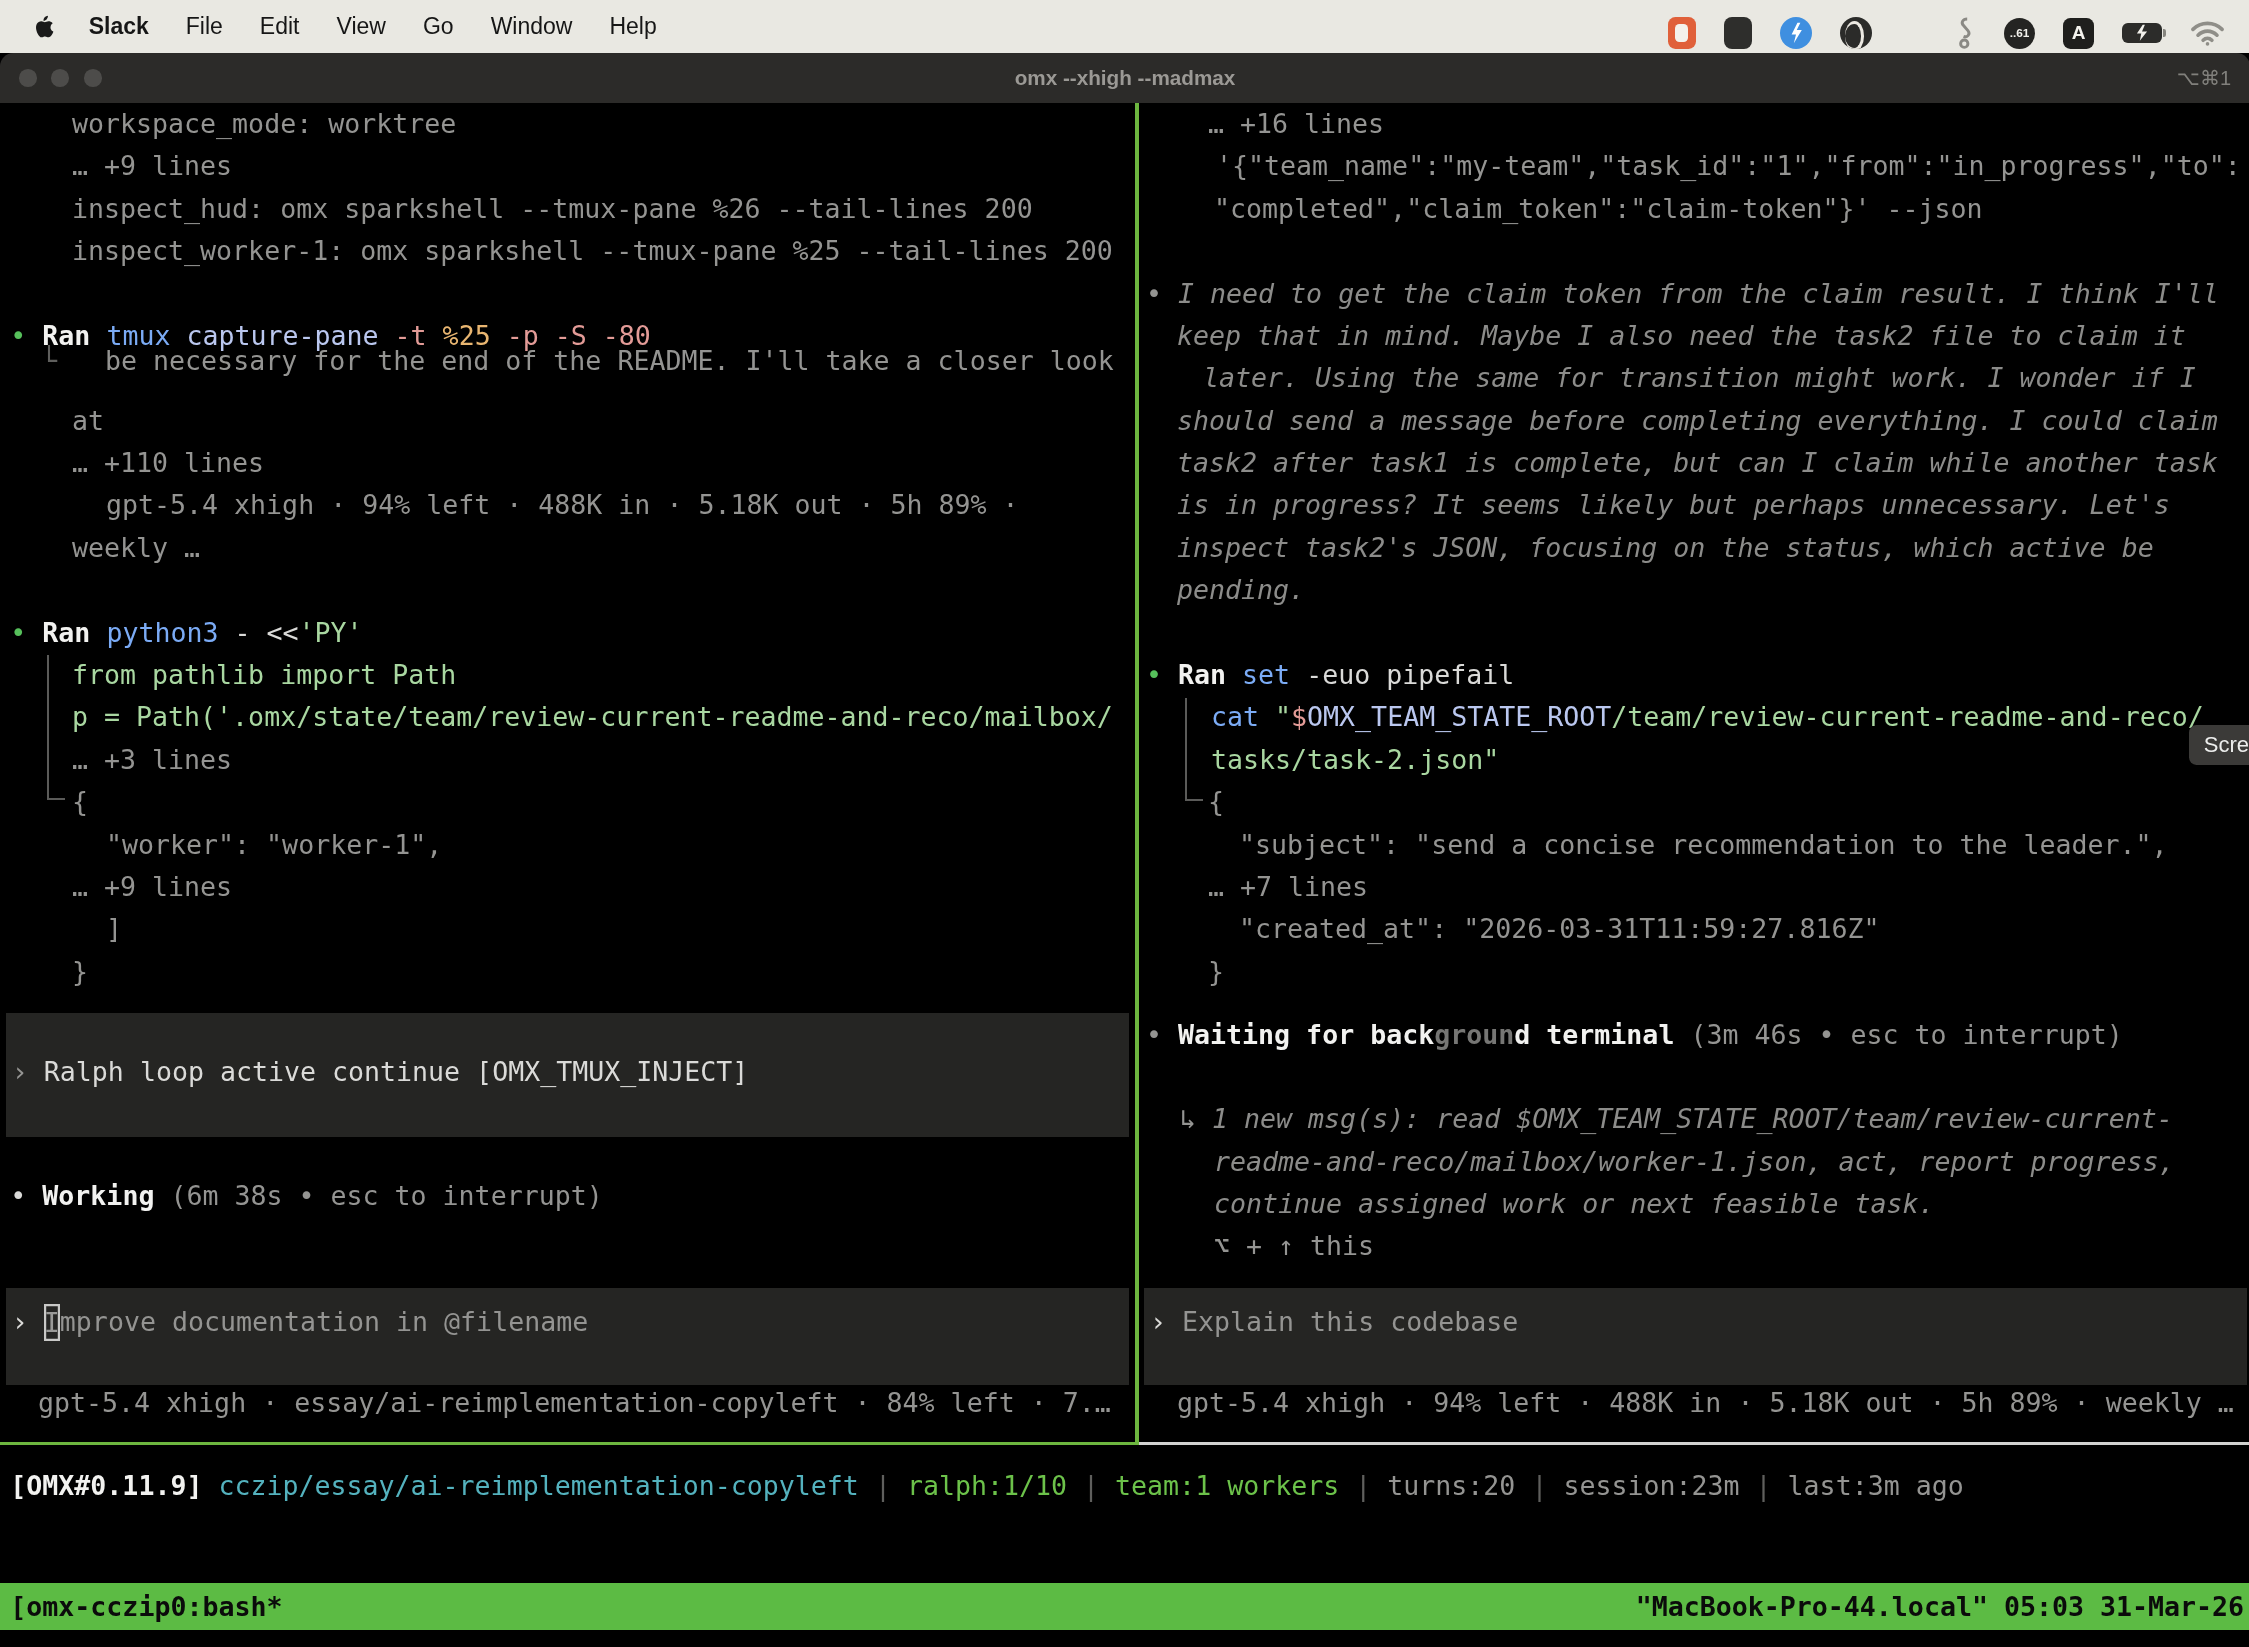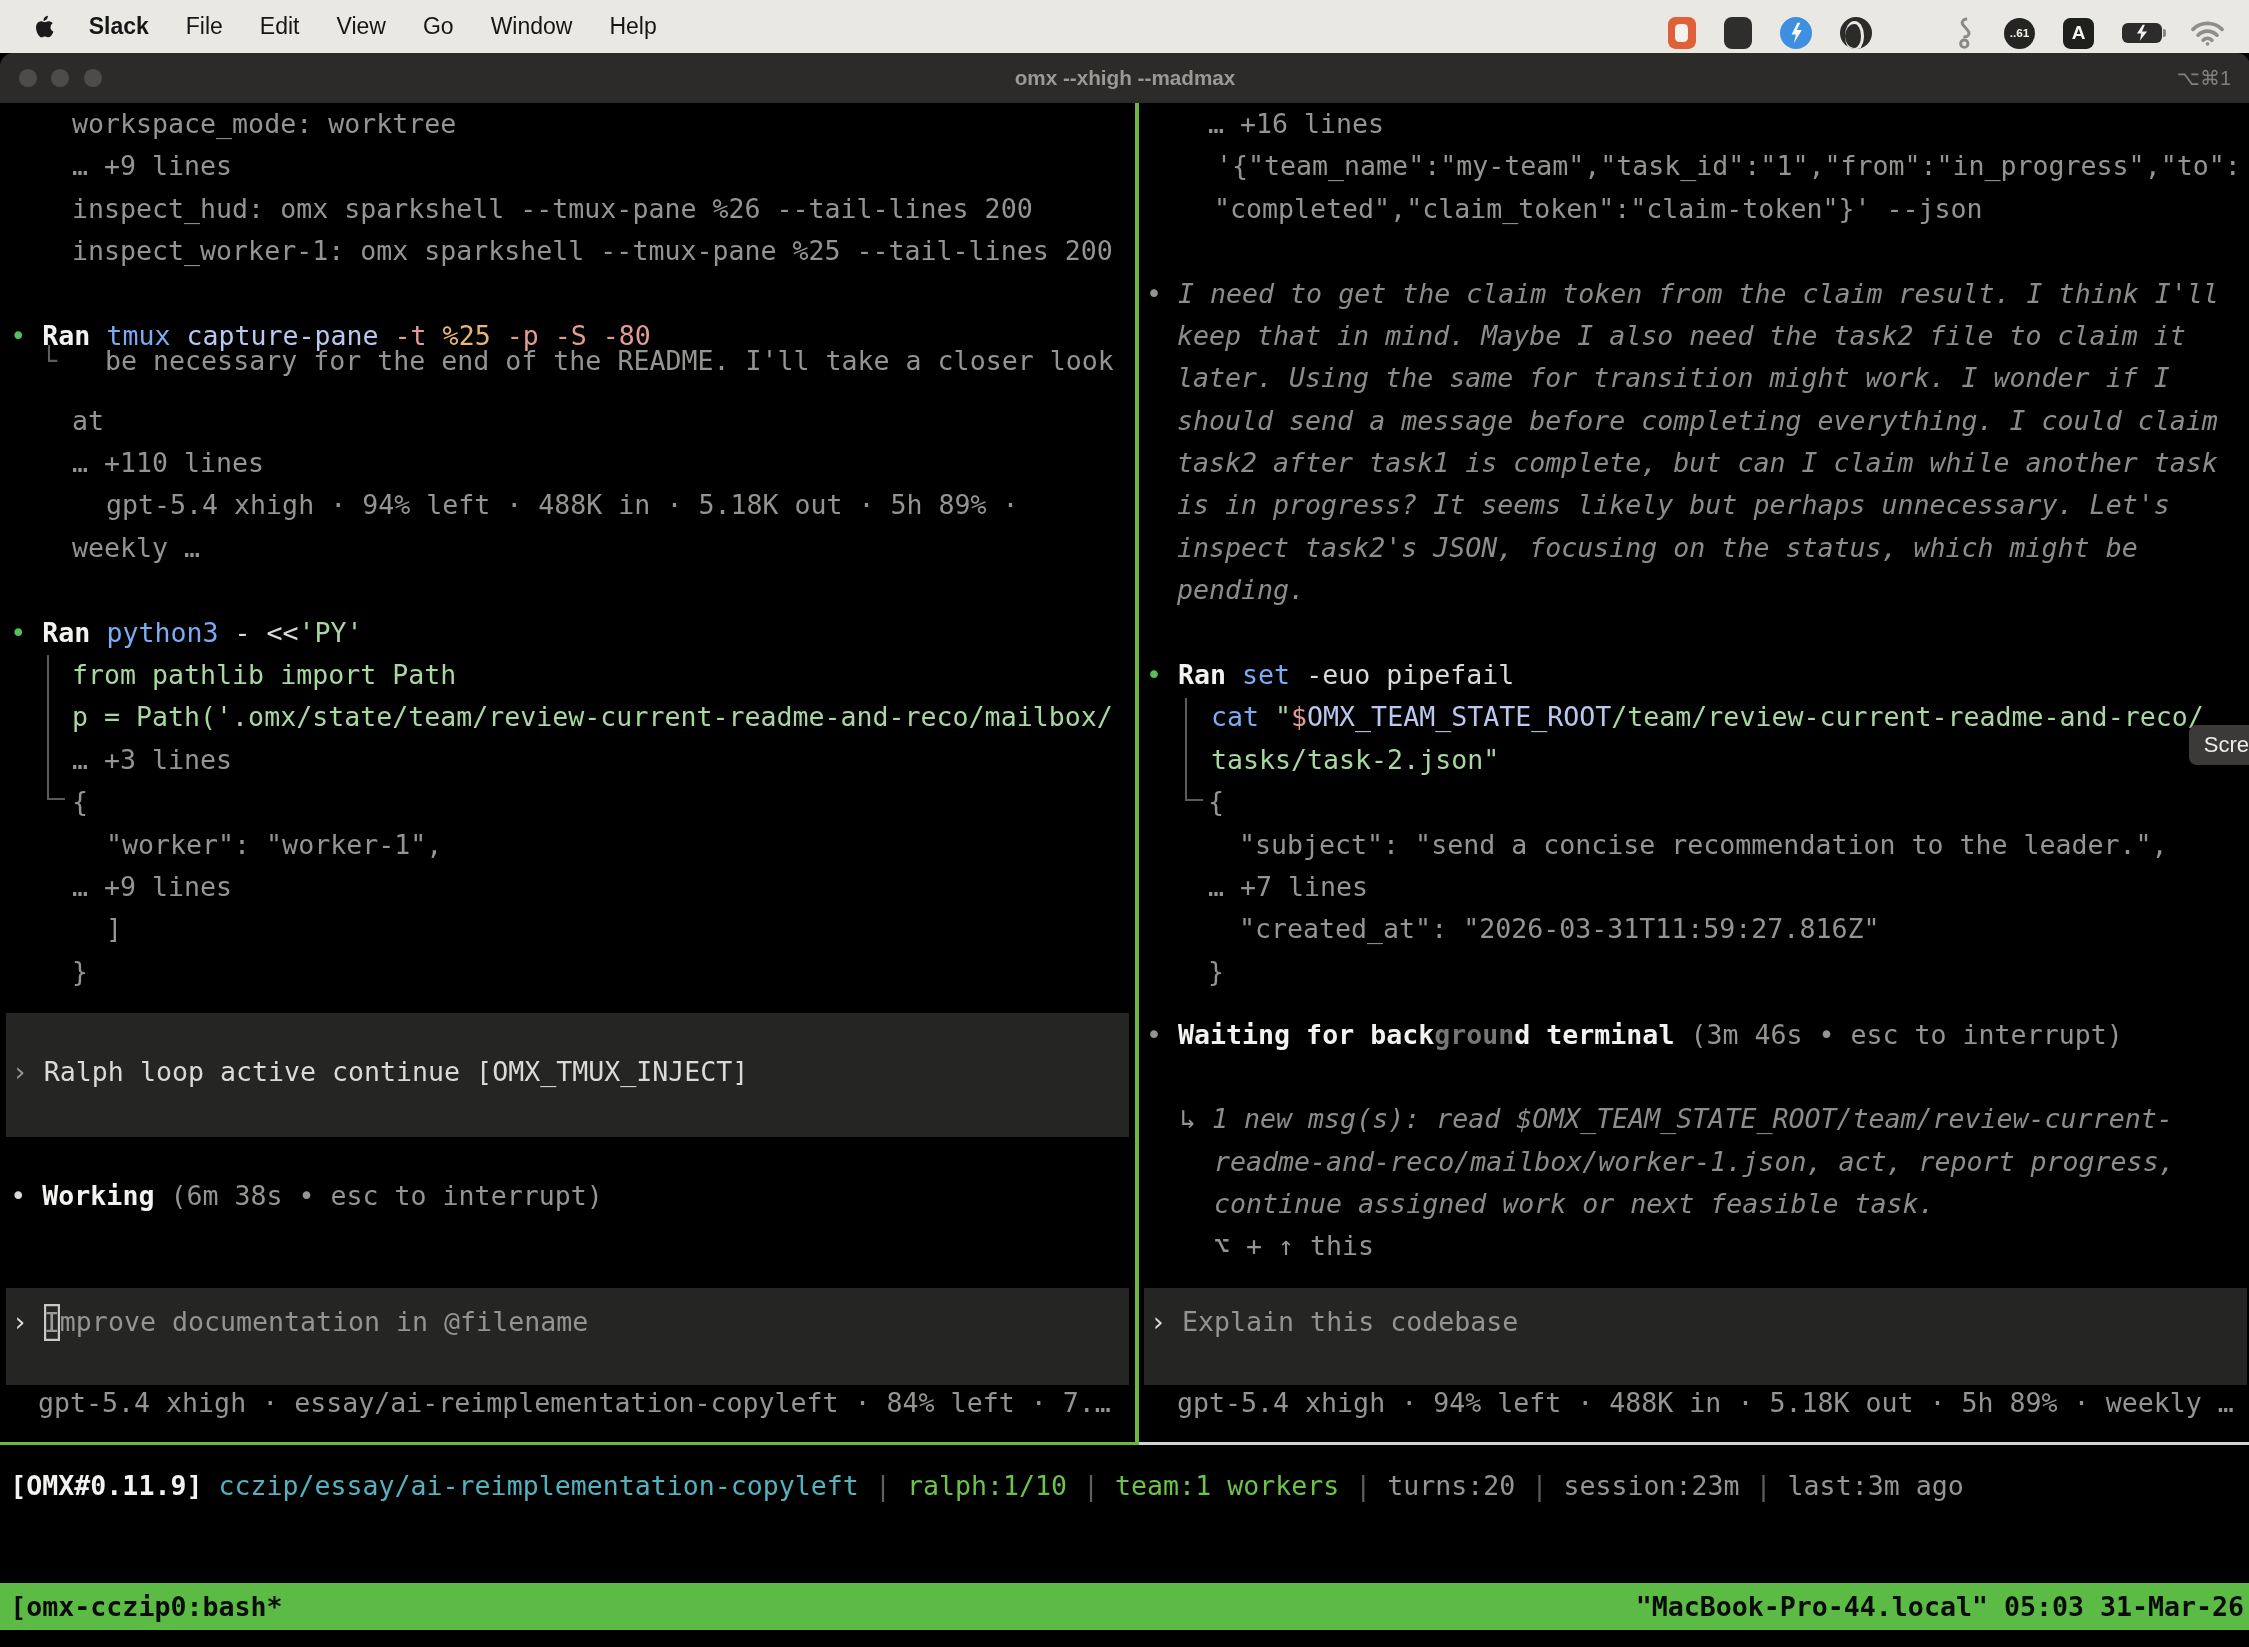--- a/index.html
+++ b/index.html
@@ -178,25 +178,25 @@
     <div class="tline" style="left: 72px; top: 951px;"><span style="color: rgb(148, 148, 146);">}</span></div>
     <div class="tline" style="left: 11.8px; top: 1051px;"><span style="color: rgb(148, 148, 146);">› </span><span style="color: rgb(218, 218, 216);">Ralph loop active continue [OMX_TMUX_INJECT]</span></div>
     <div class="tline" style="left: 10.3px; top: 1175px;"><span style="color: rgb(218, 218, 216);">• </span><span style="color: rgb(242, 242, 240); font-weight: bold;">Working</span><span style="color: rgb(148, 148, 146);"> (6m 38s • esc to interrupt)</span></div>
     <div class="tline" style="left: 11.8px; top: 1301px;"><span style="color: rgb(218, 218, 216);">› </span><span class="cursor-block" style="color: rgb(154, 154, 152);">I</span><span style="color: rgb(148, 148, 146);">mprove documentation in @filename</span></div>
     <div class="tline" style="left: 38px; top: 1382px;"><span style="color: rgb(148, 148, 146);">gpt-5.4 xhigh · essay/ai-reimplementation-copyleft · 84% left · 7.…</span></div>
     <div class="tline" style="left: 1208px; top: 103px;"><span style="color: rgb(148, 148, 146);">… +16 lines</span></div>
     <div class="tline" style="left: 1216px; top: 145px;"><span style="color: rgb(148, 148, 146);">'{"team_name":"my-team","task_id":"1","from":"in_progress","to":</span></div>
     <div class="tline" style="left: 1214px; top: 188px;"><span style="color: rgb(148, 148, 146);">"completed","claim_token":"claim-token"}' --json</span></div>
     <div class="tline" style="left: 1146px; top: 273px;"><span style="color: rgb(148, 148, 146);">• </span><span style="color: rgb(140, 140, 138); font-style: italic;">I need to get the claim token from the claim result. I think I'll</span></div>
     <div class="tline" style="left: 1177px; top: 315px;"><span style="color: rgb(140, 140, 138); font-style: italic;">keep that in mind. Maybe I also need the task2 file to claim it</span></div>
-    <div class="tline" style="left: 1177px; top: 357px;"><span style="color: rgb(140, 140, 138); font-style: italic;">later. Using the same for transition might work. I wonder if I</span></div>
+    <div class="tline" style="left: 1203px; top: 357px;"><span style="color: rgb(140, 140, 138); font-style: italic;">later. Using the same for transition might work. I wonder if I</span></div>
     <div class="tline" style="left: 1177px; top: 400px;"><span style="color: rgb(140, 140, 138); font-style: italic;">should send a message before completing everything. I could claim</span></div>
     <div class="tline" style="left: 1177px; top: 442px;"><span style="color: rgb(140, 140, 138); font-style: italic;">task2 after task1 is complete, but can I claim while another task</span></div>
     <div class="tline" style="left: 1177px; top: 484px;"><span style="color: rgb(140, 140, 138); font-style: italic;">is in progress? It seems likely but perhaps unnecessary. Let's</span></div>
-    <div class="tline" style="left: 1177px; top: 527px;"><span style="color: rgb(140, 140, 138); font-style: italic;">inspect task2's JSON, focusing on the status, which might be</span></div>
+    <div class="tline" style="left: 1177px; top: 527px;"><span style="color: rgb(140, 140, 138); font-style: italic;">inspect task2's JSON, focusing on the status, which active be</span></div>
     <div class="tline" style="left: 1177px; top: 569px;"><span style="color: rgb(140, 140, 138); font-style: italic;">pending.</span></div>
     <div class="tline" style="left: 1146px; top: 654px;"><span style="color: rgb(86, 192, 91);">• </span><span style="color: rgb(242, 242, 240); font-weight: bold;">Ran </span><span style="color: rgb(123, 171, 245);">set</span><span style="color: rgb(218, 218, 216);"> -euo pipefail</span></div>
     <div class="tline" style="left: 1211px; top: 696px;"><span style="color: rgb(123, 171, 245);">cat </span><span style="color: rgb(169, 215, 161);">"</span><span style="color: rgb(227, 155, 151);">$</span><span style="color: rgb(186, 199, 239);">OMX_TEAM_STATE_ROOT</span><span style="color: rgb(169, 215, 161);">/team/review-current-readme-and-reco/</span></div>
     <div class="tline" style="left: 1211px; top: 739px;"><span style="color: rgb(169, 215, 161);">tasks/task-2.json"</span></div>
     <div class="tline" style="left: 1208px; top: 781px;"><span style="color: rgb(148, 148, 146);">{</span></div>
     <div class="tline" style="left: 1239px; top: 824px;"><span style="color: rgb(148, 148, 146);">"subject": "send a concise recommendation to the leader.",</span></div>
     <div class="tline" style="left: 1208px; top: 866px;"><span style="color: rgb(148, 148, 146);">… +7 lines</span></div>
     <div class="tline" style="left: 1239px; top: 908px;"><span style="color: rgb(148, 148, 146);">"created_at": "2026-03-31T11:59:27.816Z"</span></div>
     <div class="tline" style="left: 1208px; top: 951px;"><span style="color: rgb(148, 148, 146);">}</span></div>
     <div class="tline" style="left: 1146px; top: 1014px;"><span style="color: rgb(148, 148, 146);">• </span><span style="color: rgb(242, 242, 240); font-weight: bold;">Waiting for back</span><span style="color: rgb(118, 118, 116); font-weight: bold;">groun</span><span style="color: rgb(242, 242, 240); font-weight: bold;">d terminal</span><span style="color: rgb(148, 148, 146);"> (3m 46s • esc to interrupt)</span></div>

